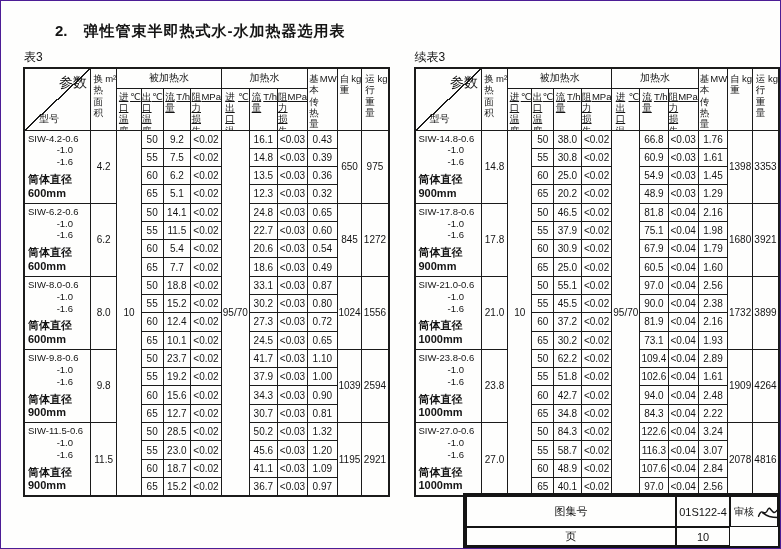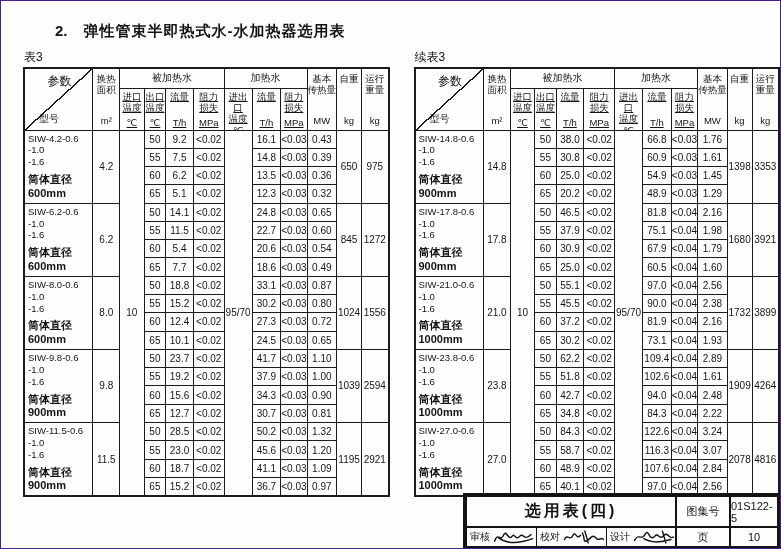--- a/index.html
+++ b/index.html
@@ -18,37 +18,37 @@
   .caption { font-size:12px; margin:0 0 2px 1px; height:16px; }
 
   table.dtable { border-collapse:collapse; table-layout:fixed; border:2px solid #1b1b1b; background:#fefefd; }
   .dtable th, .dtable td {
     border:1px solid #1b1b1b; padding:0; font-weight:normal;
     text-align:center; vertical-align:middle; overflow:hidden;
   }
   thead th { font-size:9.5px; line-height:1.18; }
   th.grp { height:20px; font-size:10px; }
   th.sub { height:42px;text-decoration:underline; }
-  .cellflex { display:flex; flex-direction:column; justify-content:space-between; padding:2px 0 1px 0; }
+  .cellflex { display:flex; flex-direction:row; justify-content:space-between; padding:2px 0 1px 0; }
   th.sub .cellflex { height:40px; }
   th.two .cellflex { height:56px; }
   .hunit { font-size:9.5px; }
 
   tbody td { height:16px; font-size:10px; }
   td.model { text-align:left; padding:2px 3px; font-size:9.5px; line-height:1.25; }
-  .m2 { padding-right:14px; }
+  .m2 { text-align:right; padding-right:14px; }
   .shell { font-weight:bold; margin-top:5px; font-size:11px; }
 
   th.diag {
     position:relative; width:70px;
     background:linear-gradient(to bottom right,
       transparent calc(50% - 0.7px), #1b1b1b calc(50% - 0.7px),
       #1b1b1b calc(50% + 0.7px), transparent calc(50% + 0.7px));
   }
-  .diag-top { position:absolute; top:5px; right:21px; font-size:12px; }
+  .diag-top { position:absolute; top:5px; right:3px; font-size:14px; }
   .diag-bottom { position:absolute; bottom:5px; left:14px; font-size:10px; }
 
   .tblock {
     position:absolute; right:-1px; bottom:-1px;
     width:318px; height:56px; background:#fefefd;
     border:3px solid #141414;
     display:grid;
     grid-template-columns:210px 54px 48px;
     grid-template-rows:31px 1fr;
   }
@@ -743,23 +743,22 @@
                 <td class="num">&lt;0.04</td>
                 <td class="num">2.56</td>
               </tr>
             </tbody>
           </table>
         </div>
     </div>
   </div>
 
   <div class="tblock">
-    <div class="tb-cell tb-title">选用表(四)</div>
     <div class="tb-cell">图集号</div>
-    <div class="tb-cell tb-val1">01S122-5</div>
+    <div class="tb-cell tb-val1">01S122-4</div>
     <div class="tb-cell tb-sigs">
       <span class="tb-slab">审核</span>
       <span class="sig">
         <svg width="44" height="18" viewBox="0 0 52 20">
             <path d="M3 15 C7 3 10 17 14 7 C17 1 19 15 24 9 C27 5 28 15 33 9 C37 4 38 16 46 7 M8 11 C18 19 34 17 48 12" fill="none" stroke="#141414" stroke-width="1.7" stroke-linecap="round"></path>
           </svg>
       </span>
       <span class="tb-slab bl">校对</span>
       <span class="sig">
         <svg width="44" height="18" viewBox="0 0 52 20">

